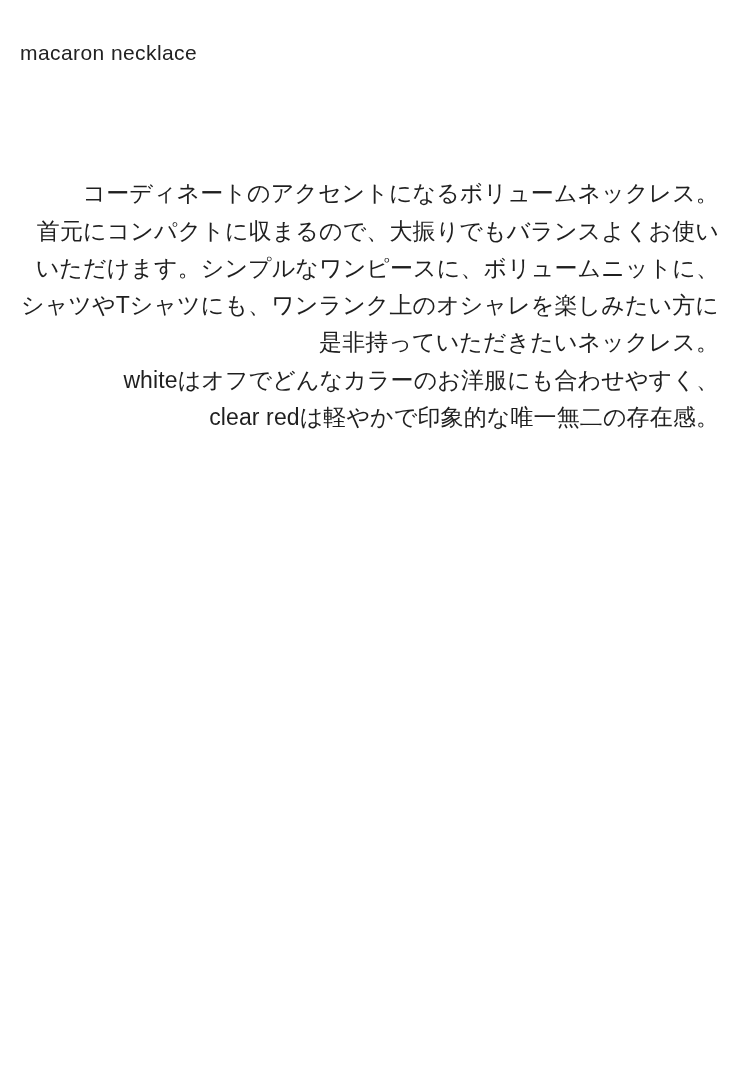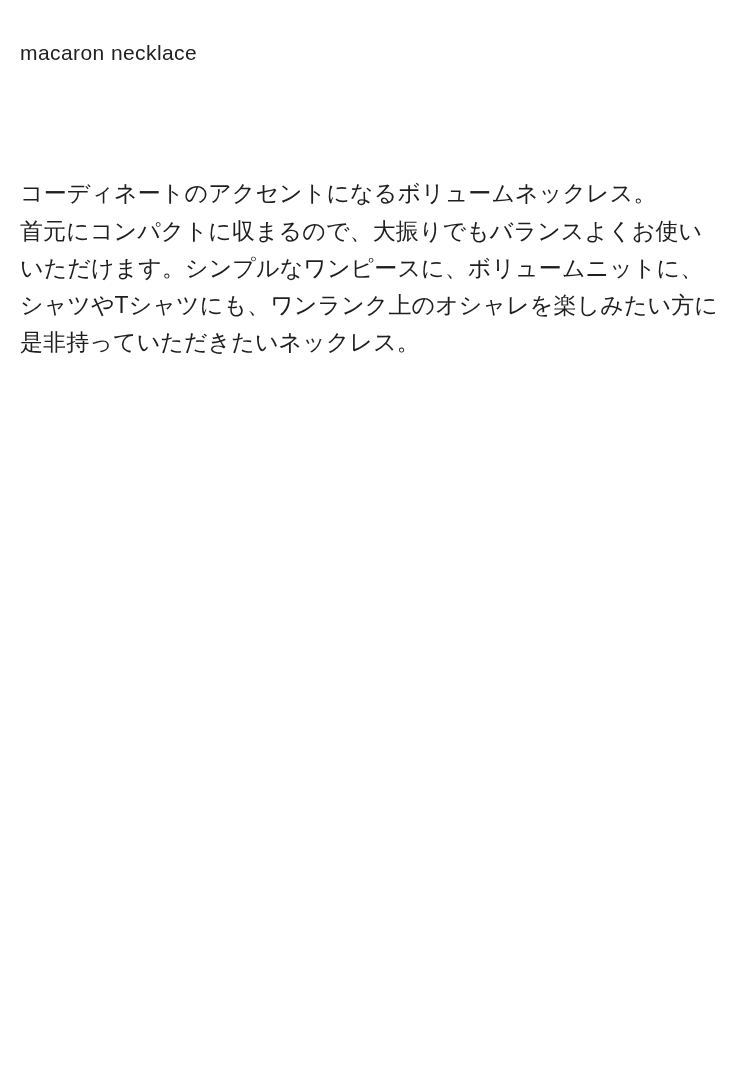--- a/index.html
+++ b/index.html
@@ -35,33 +35,36 @@
     margin-top: 108px;
   }
   .para {
     font-size: 23px;
     line-height: 1.62;
     color: #1f1f1f;
     letter-spacing: 0.005em;
     margin: 0;
     white-space: pre-wrap;
     word-break: break-word;
+    text-align: right;
   }
   .para + .para {
     margin-top: 0;
   }
   .para-gap {
     margin-top: 31px;
   }
 </style>
 </head>
 <body>
 
 <div class="page">
 
   <h1 class="product-title">macaron necklace</h1>
 
   <div class="description">
     <p class="para">コーディネートのアクセントになるボリュームネックレス。
 首元にコンパクトに収まるので、大振りでもバランスよくお使いいただけます。シンプルなワンピースに、ボリュームニットに、シャツやTシャツにも、ワンランク上のオシャレを楽しみたい方に是非持っていただきたいネックレス。</p>
+    <p class="para para-gap">whiteはオフでどんなカラーのお洋服にも合わせやすく、
+clear redは軽やかで印象的な唯一無二の存在感。</p>
   </div>
 
 </div>
 
 </body></html>

